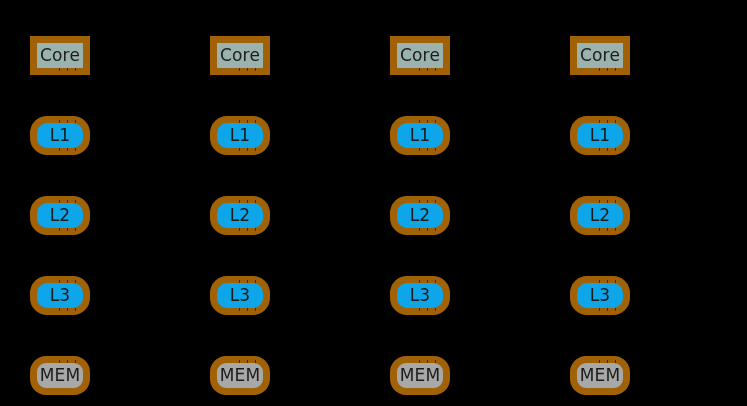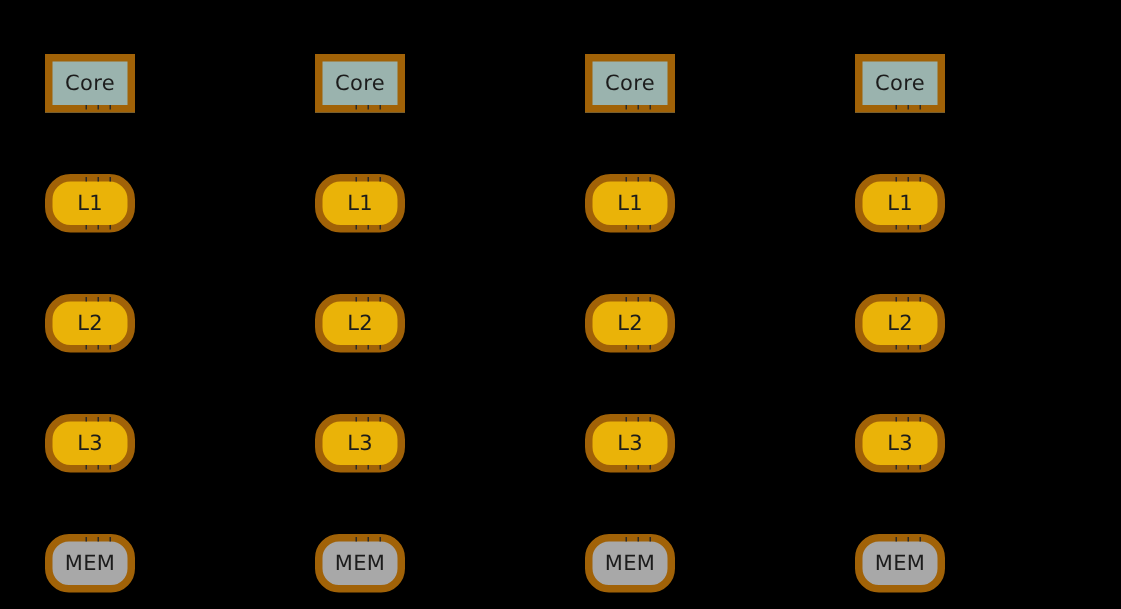--- a/index.html
+++ b/index.html
@@ -22,32 +22,32 @@
     top: 0;
     width: 62px;
     height: 406px;
   }
   .node {
     position: absolute;
     left: 0;
     width: 60px;
     height: 39px;
     box-sizing: border-box;
-    border: 5px solid #a16207;
+    border: 7px solid #a16207;
     display: flex;
     align-items: center;
     justify-content: center;
-    font-size: 14px;
+    font-size: 17px;
     line-height: 1;
     letter-spacing: 0.2px;
     color: #1c1c1c;
     user-select: none;
   }
   .node.core { background: #9ab3ae; }
-  .node.cache { background: #eab308; border-radius: 17px; }
+  .node.cache { background: #0ea5e9; border-radius: 17px; }
   .node.mem   { background: #a8a8a8; border-radius: 16px; }
 
   .node .label {
     display: block;
     pointer-events: none;
   }
 
   
   .stub {
     position: absolute;

